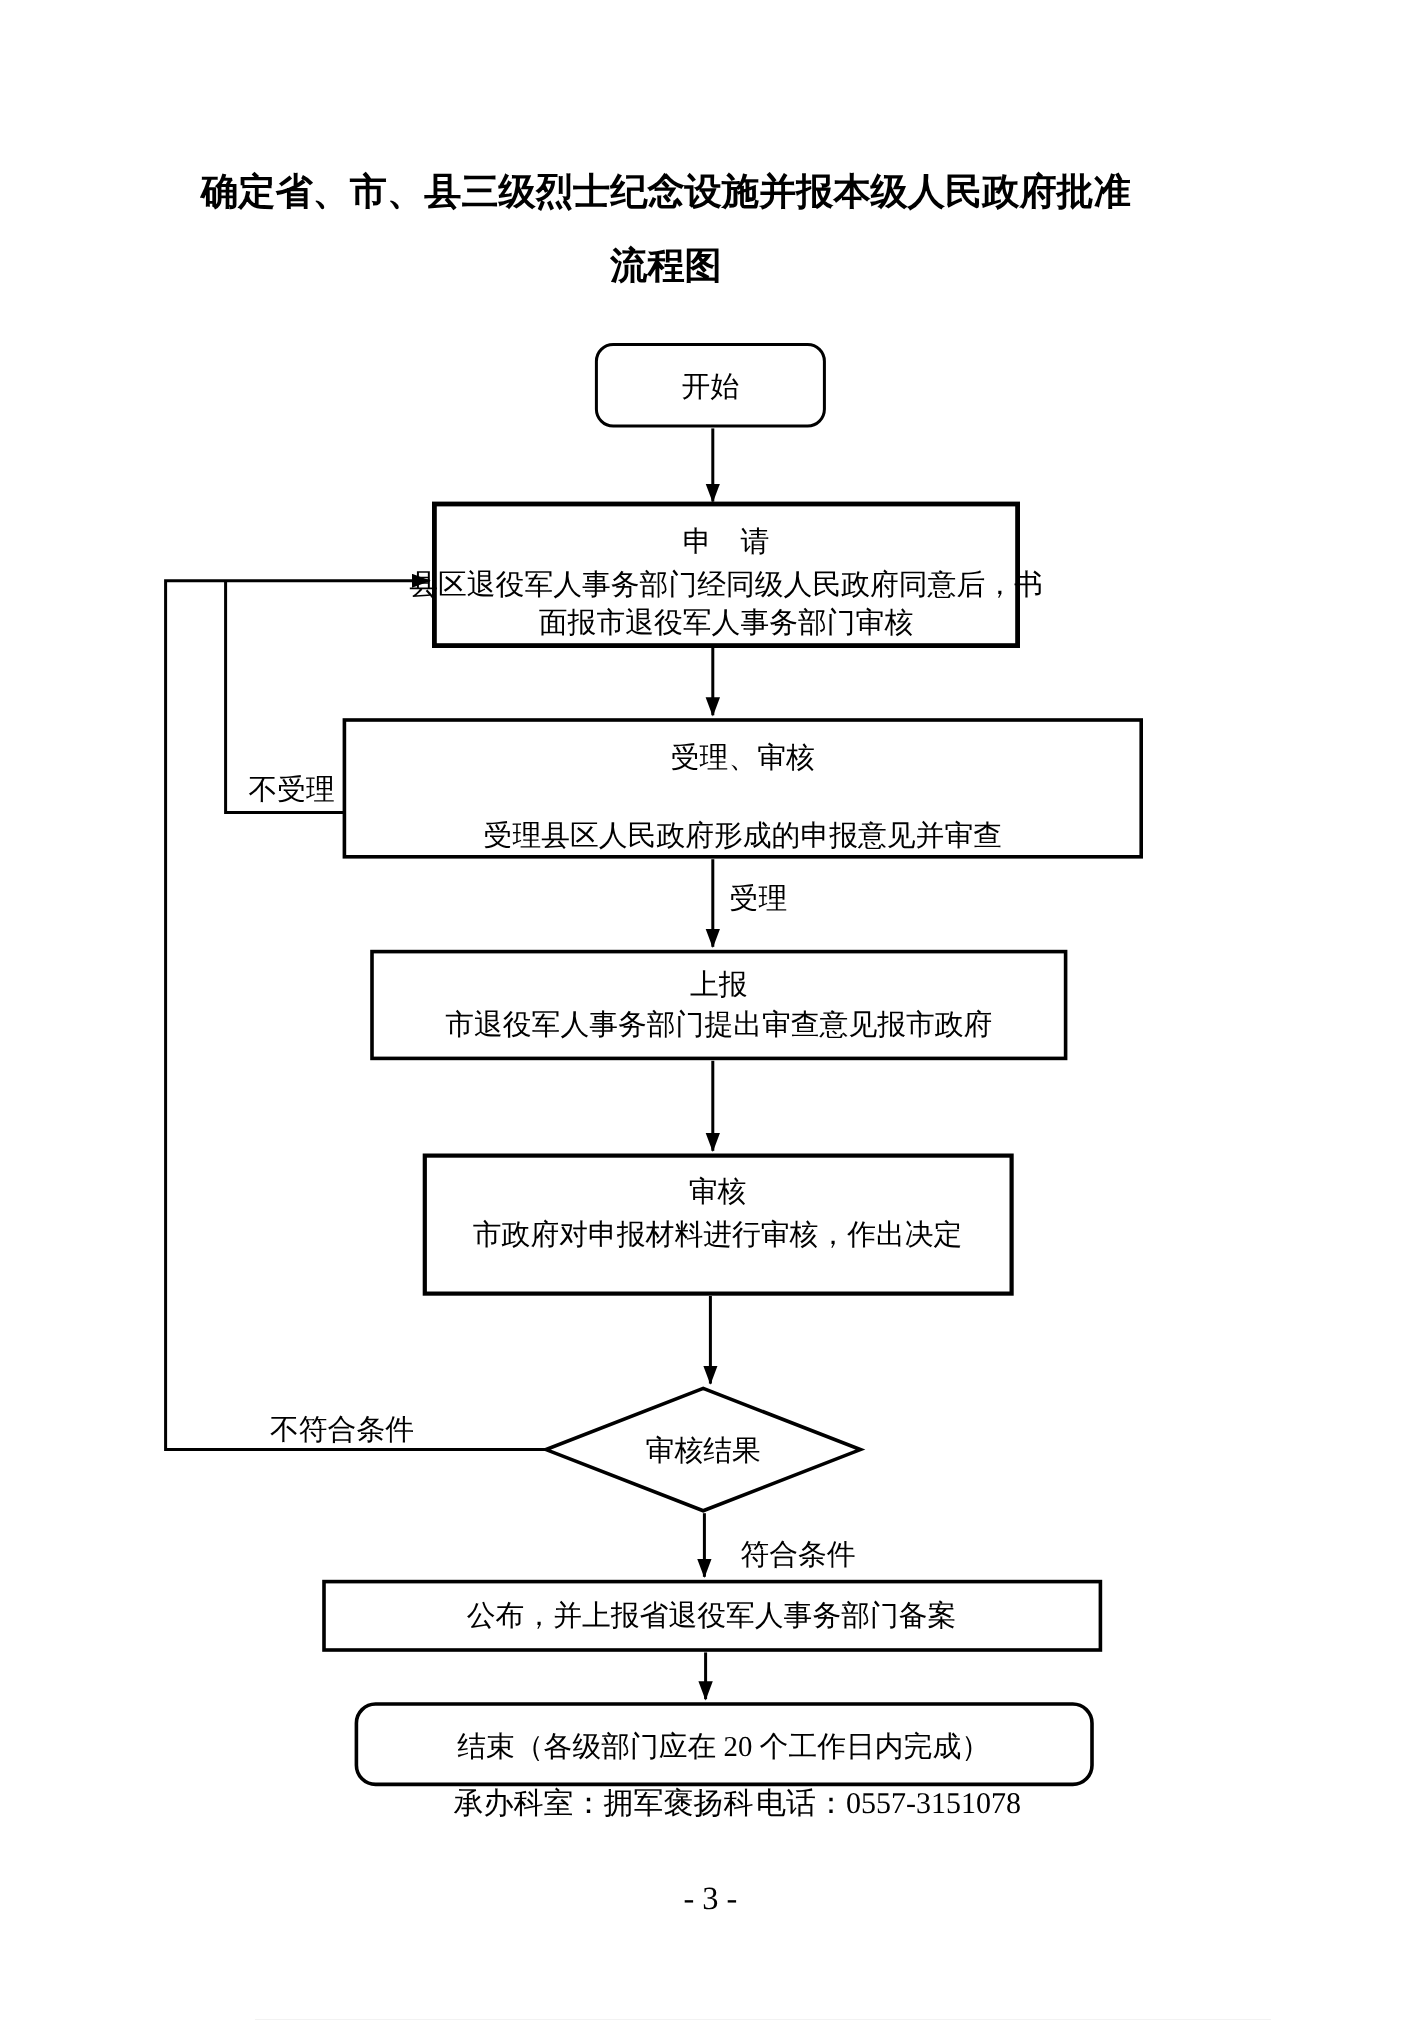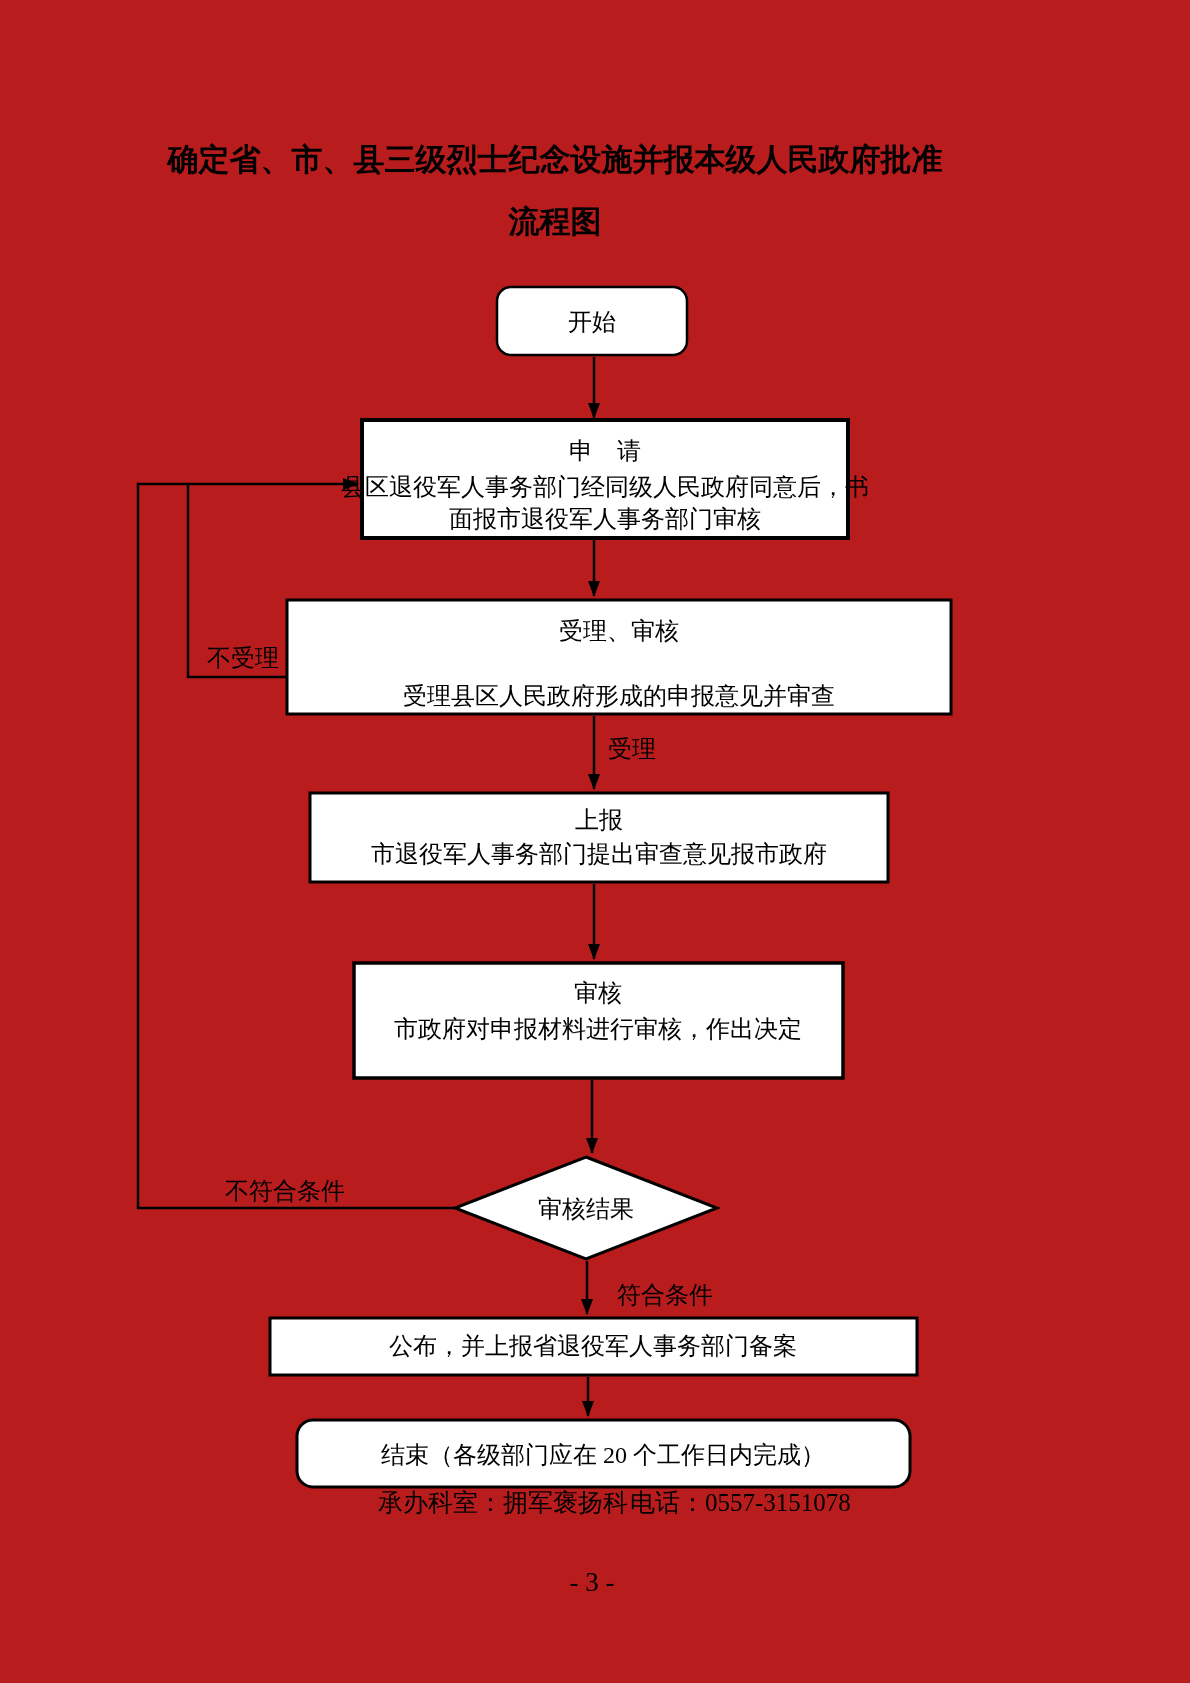--- a/index.html
+++ b/index.html
@@ -1,20 +1,20 @@
 <!DOCTYPE html>
 <html><head>
 <meta charset="utf-8">
 <style>
   html,body{margin:0;padding:0;background:#e9e9e9;}
   #page{
     position:relative;
     width:1190px;height:1683px;
     margin:0 auto;
-    background:#b91c1c;
+    background:#ffffff;
     font-family:"Liberation Serif","DejaVu Serif",serif;
   }
   svg{position:absolute;left:0;top:0;}
   .shape{fill:#ffffff;stroke:#000000;}
   .edge{fill:none;stroke:#000000;}
   text{fill:#000000;font-family:"Liberation Serif","DejaVu Serif",serif;}
   .t-title{font-size:31px;font-weight:bold;}
   .t-node{font-size:24px;}
   .t-label{font-size:24px;}
   .t-footer{font-size:25px;}

